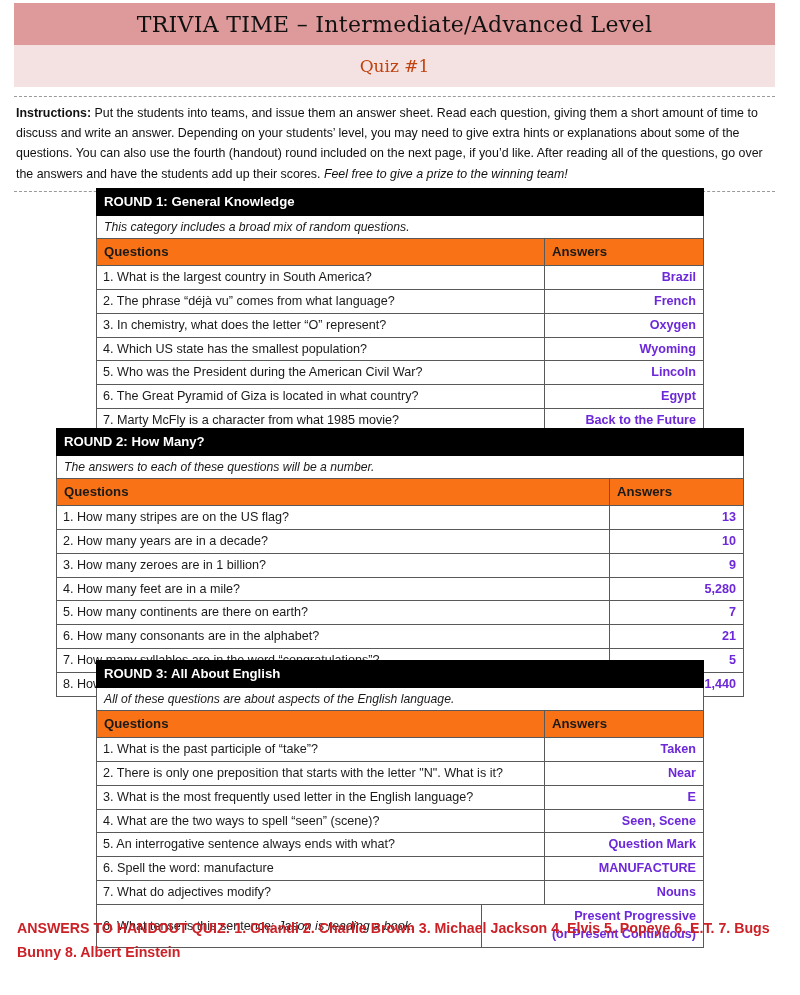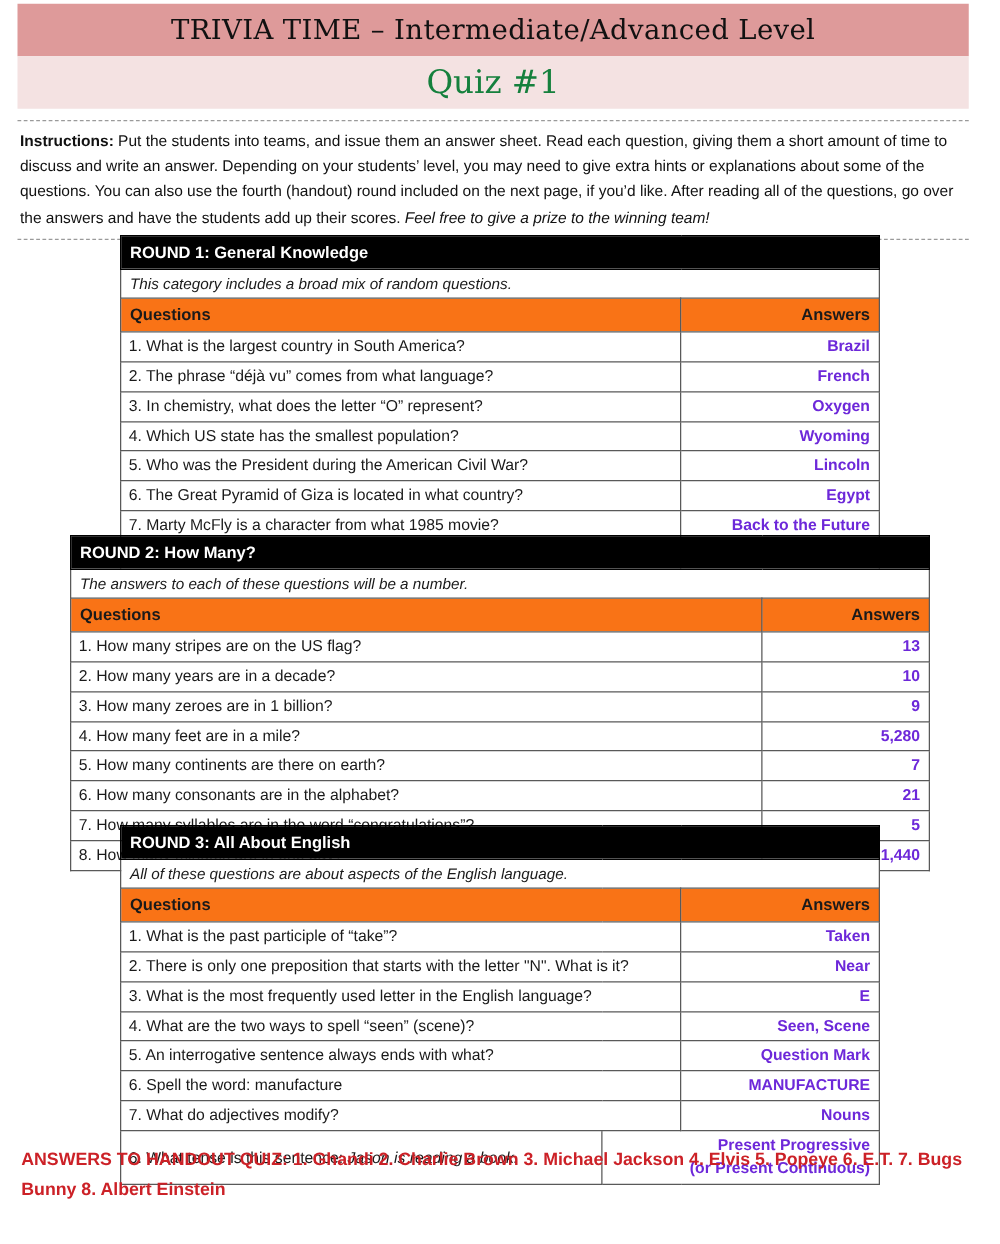--- a/index.html
+++ b/index.html
@@ -34,23 +34,23 @@
   .title-main {
     font-family: "DejaVu Serif", serif;
     font-size: 22px;
     font-weight: 400;
     letter-spacing: 0.3px;
     color: #111;
     white-space: nowrap;
   }
   .title-sub {
     font-family: "DejaVu Serif", serif;
-    font-size: 26px;
+    font-size: 17px;
     font-weight: 400;
-    color: #15803d;
+    color: #c2410c;
   }
 
   
   .instructions {
     position: absolute;
     left: 14px; top: 96px; width: 761px;
     border-top: 1px dashed #9a9a9a;
     border-bottom: 1px dashed #9a9a9a;
     padding: 6px 2px 7px 2px;
   }
@@ -93,21 +93,21 @@
     font-size: 12.2px;
     padding: 2px 7px;
     background: #ffffff;
   }
   td.col-head {
     background: #f97316;
     font-weight: bold;
     font-size: 13.2px;
     padding: 3px 7px;
   }
-  td.col-head.ans { text-align: right; }
+  td.col-head.ans { }
   td.q { text-align: left; padding: 2px 6px; }
   td.a {
     text-align: right;
     color: #6d28d9;
     font-weight: bold;
     padding: 2px 7px;
   }
   td.a.two-line { line-height: 1.42; padding: 3px 7px; }
   td.q i { font-style: italic; }
 

